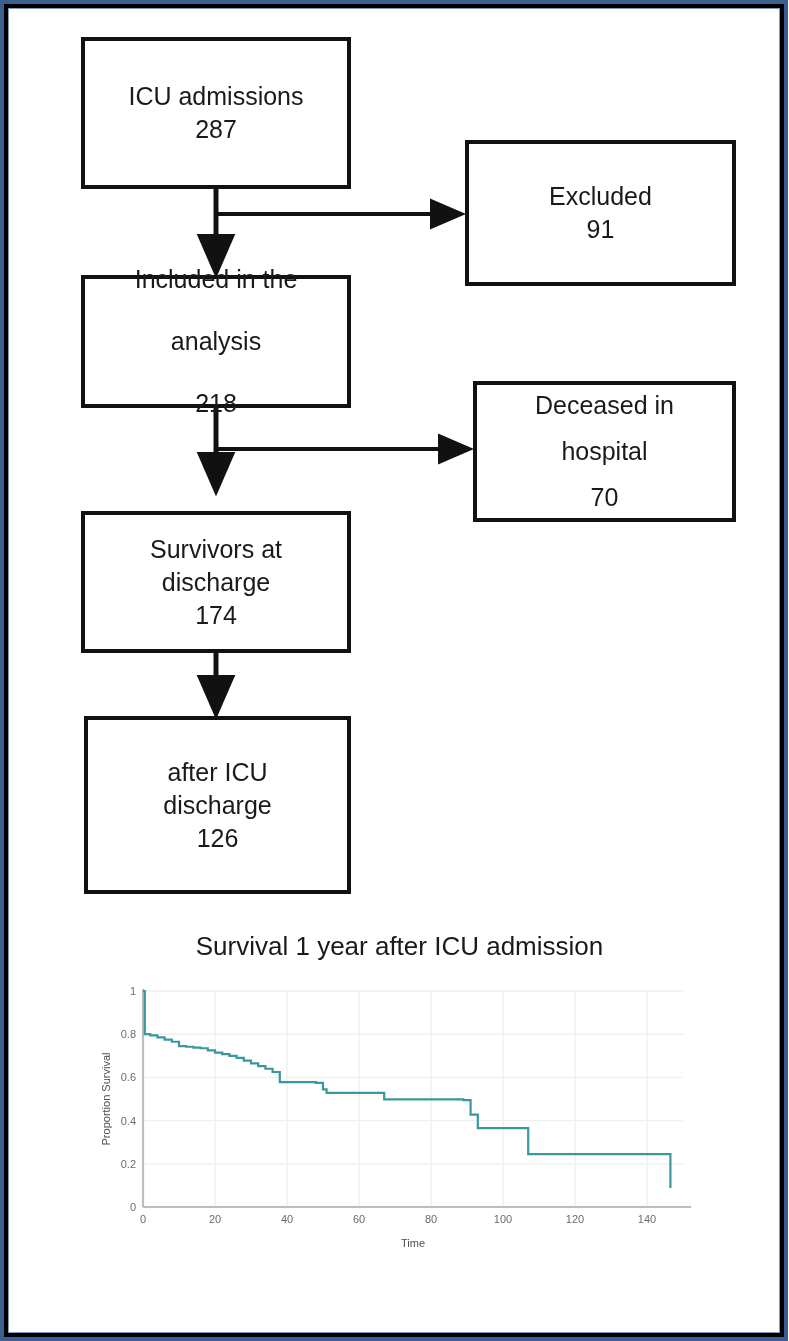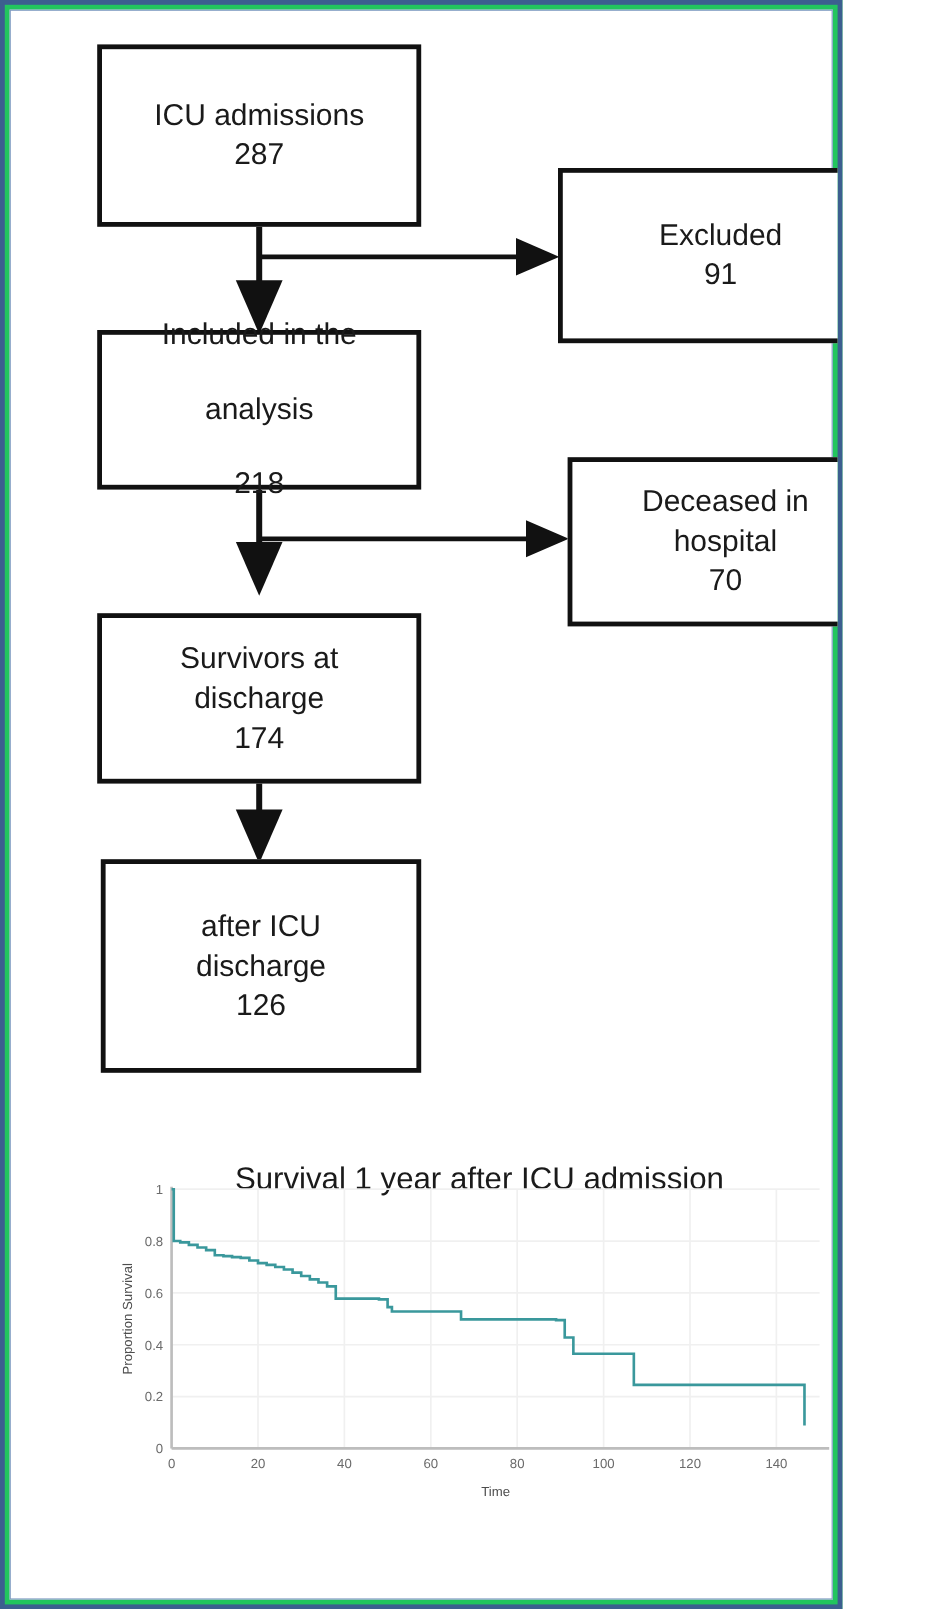--- a/index.html
+++ b/index.html
@@ -5,23 +5,23 @@
   html, body {
     margin: 0;
     padding: 0;
     background: #ffffff;
   }
   body {
     font-family: "Liberation Sans", sans-serif;
   }
   #page {
     position: relative;
-    width: 702px;
+    width: 788px;
     height: 1341px;
-    background: #22c55e;
+    background: #000000;
     box-sizing: border-box;
     border: 4px solid #3c5f8f;
     overflow: hidden;
   }
   #inner {
     position: absolute;
     left: 4px;
     top: 4px;
     right: 4px;
     bottom: 4px;
@@ -53,21 +53,21 @@
     line-height: 1.32;
     font-family: "Liberation Sans", sans-serif;
     padding: 4px 8px;
   }
   .fbox .ln { display: block; white-space: nowrap; }
 
   
   #box-icu        { left: 72px;  top: 28px;  width: 270px; height: 152px; }
   #box-excluded   { left: 456px; top: 131px; width: 271px; height: 146px; }
   #box-included   { left: 72px;  top: 266px; width: 270px; height: 133px; gap: 29px; }
-  #box-deceased   { left: 464px; top: 372px; width: 263px; height: 141px; }
+  #box-deceased   { left: 464px; top: 372px; width: 263px; height: 141px; justify-content: space-between; }
   #box-survdisch  { left: 72px;  top: 484px; width: 270px; height: 142px; margin-top: 18px; }
   #box-survyear   { left: 75px;  top: 707px; width: 267px; height: 178px; }
 
   
   #connectors {
     position: absolute;
     left: 0; top: 0;
     width: 781px; height: 900px;
     pointer-events: none;
   }
@@ -82,21 +82,20 @@
   }
   .chart-title {
     position: absolute;
     left: 0;
     top: 22px;
     width: 781px;
     text-align: center;
     font-size: 26px;
     color: #1a1a1a;
     font-family: "Liberation Sans", sans-serif;
-    margin-top: 36px;
   }
   #km-svg {
     position: absolute;
     left: 88px;
     top: 72px;
   }
   .axis-label {
     font-size: 11px;
     fill: #4d4d4d;
     font-family: "Liberation Sans", sans-serif;

